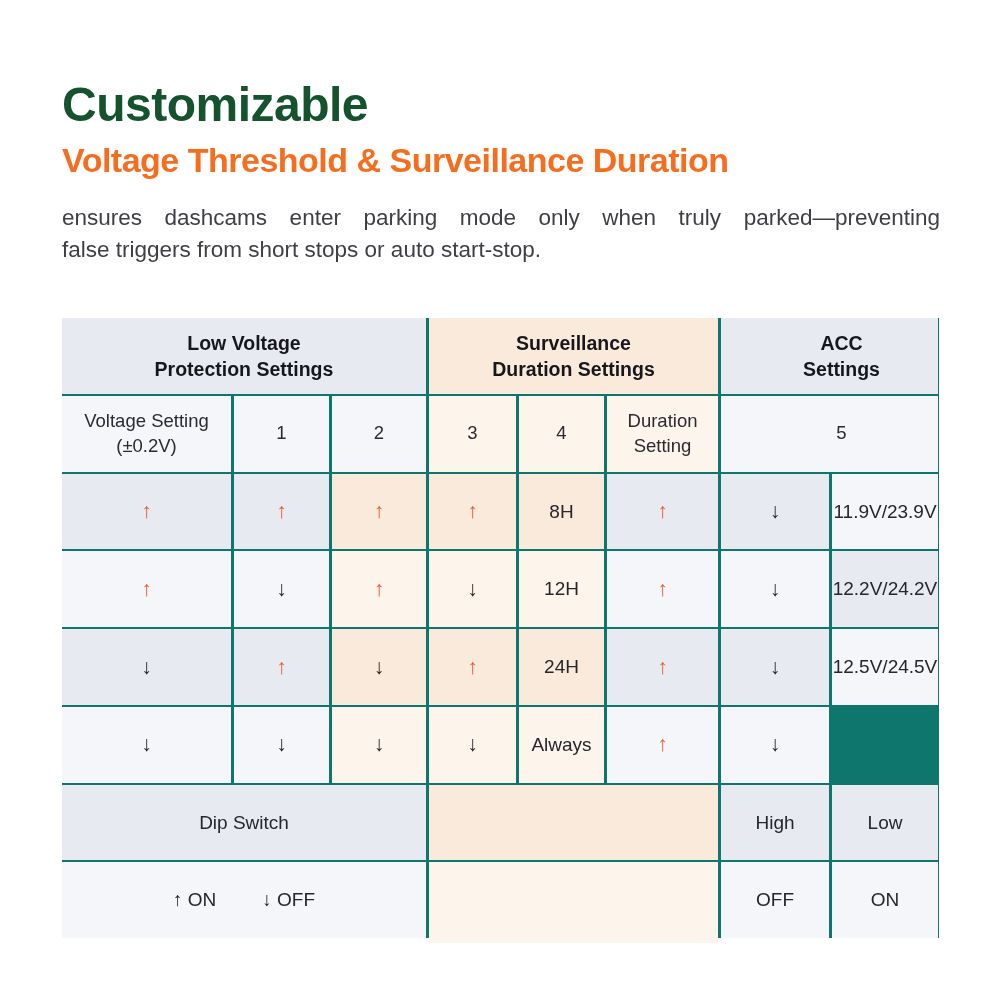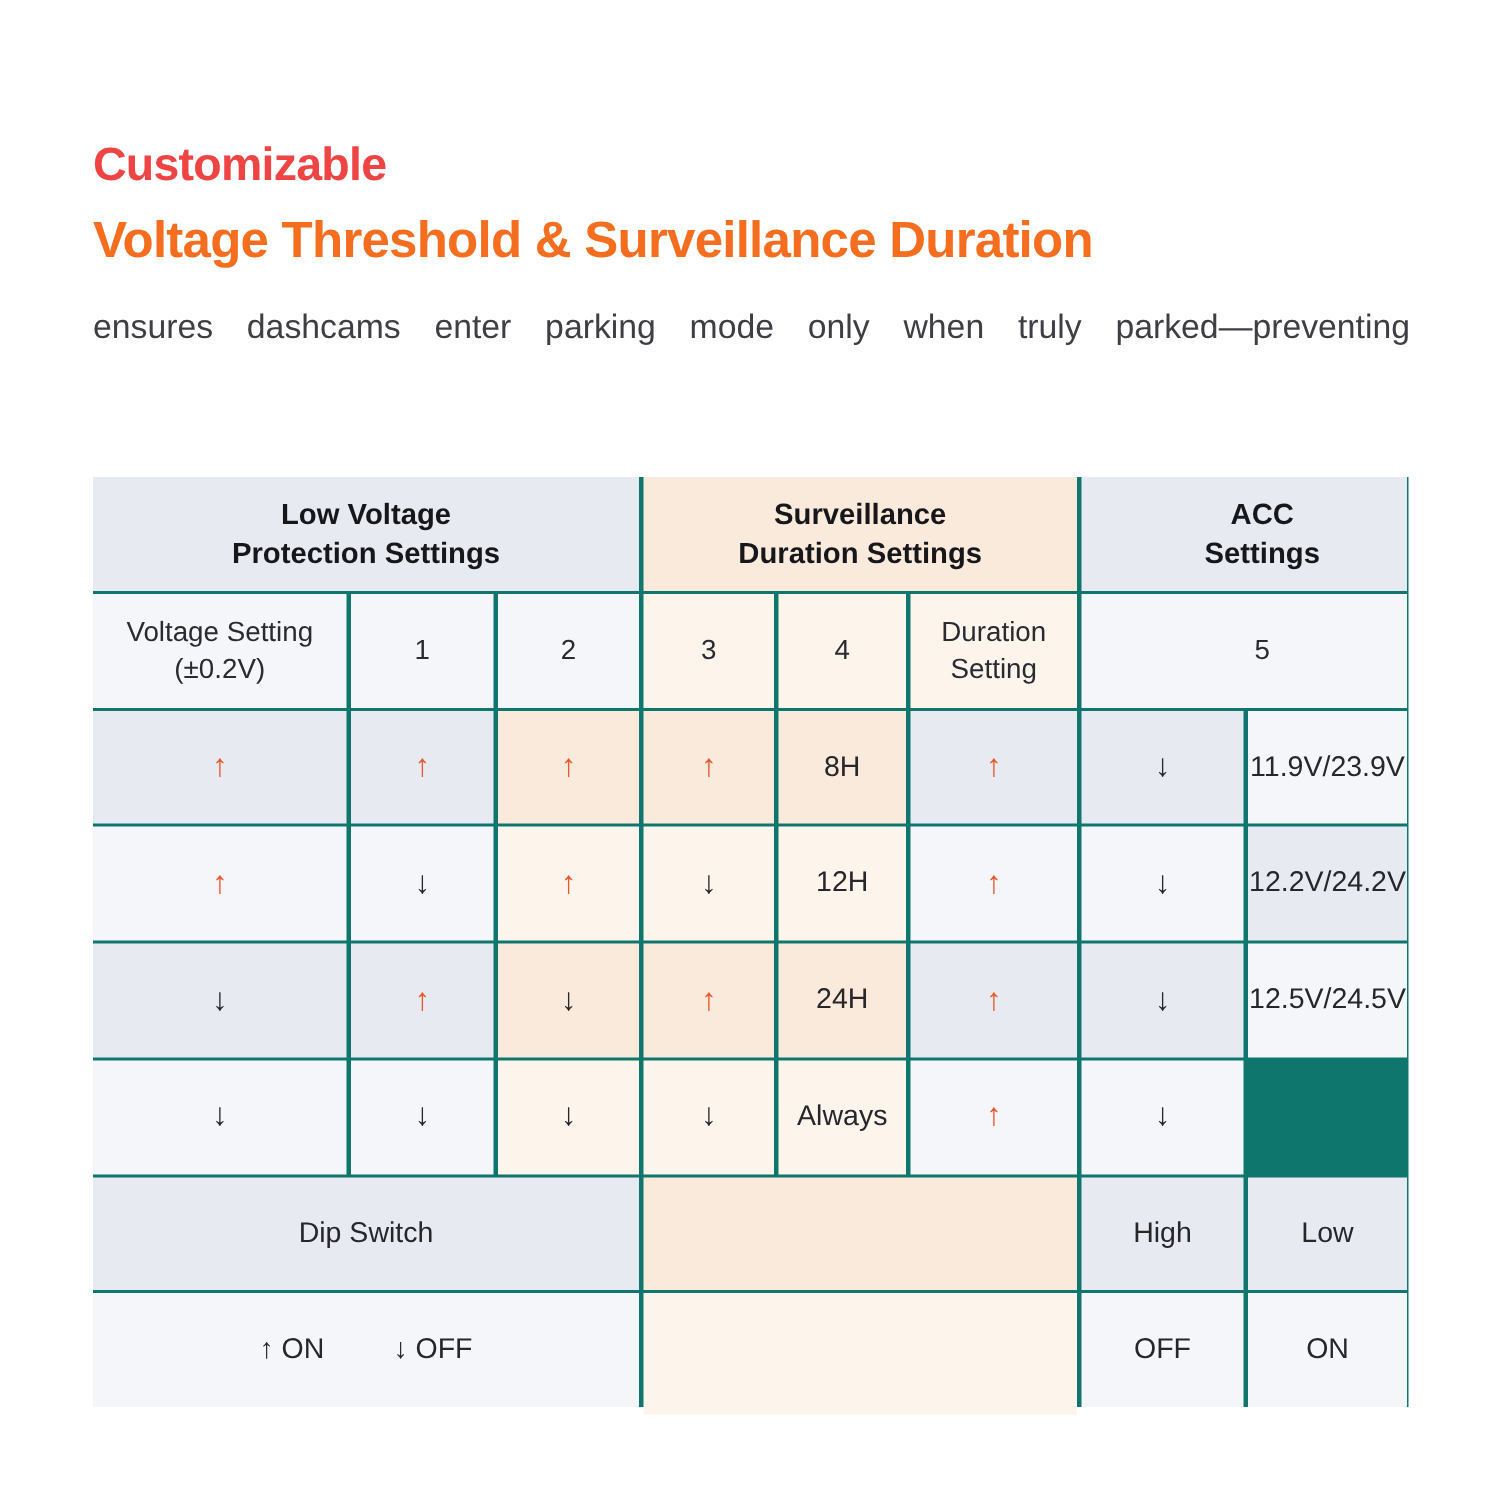--- a/index.html
+++ b/index.html
@@ -2,22 +2,22 @@
 <html><head>
 <meta charset="utf-8">
 <style>
   html,body{margin:0;padding:0;}
   body{
     width:1000px;height:1000px;position:relative;background:#ffffff;
     font-family:"Liberation Sans","DejaVu Sans",sans-serif;
     -webkit-font-smoothing:antialiased;overflow:hidden;
   }
   .title1{
-    position:absolute;left:62px;top:92px;margin:0;
-    font-size:31px;font-weight:800;color:#ef4444;letter-spacing:-0.5px;
+    position:absolute;left:62px;top:77px;margin:0;
+    font-size:48px;font-weight:800;color:#14532d;letter-spacing:-0.5px;
   }
   .title2{
     position:absolute;left:62px;top:141px;margin:0;
     font-size:34px;font-weight:800;color:#f56e20;letter-spacing:-0.5px;white-space:nowrap;
   }
   .desc{
     position:absolute;left:62px;top:202px;width:878px;
     font-size:22.5px;line-height:32px;color:#3e3e45;
   }
   .desc .line{text-align:justify;text-align-last:justify;}
@@ -53,20 +53,21 @@
   }
 </style>
 </head>
 <body>
 
 <h1 class="title1">Customizable</h1>
 <h2 class="title2">Voltage Threshold &amp; Surveillance Duration</h2>
 
 <div class="desc">
   <div class="line">ensures dashcams enter parking mode only when truly parked—preventing</div>
+  <div class="line last">false triggers from short stops or auto start-stop.</div>
 </div>
 
 <div class="vtable">
 
   <div class="cell g-dark span3 ghead">Low Voltage
 Protection Settings</div>
   <div class="cell p-dark span3 ghead">Surveillance
 Duration Settings</div>
   <div class="cell g-dark span2 ghead">ACC
 Settings</div>

